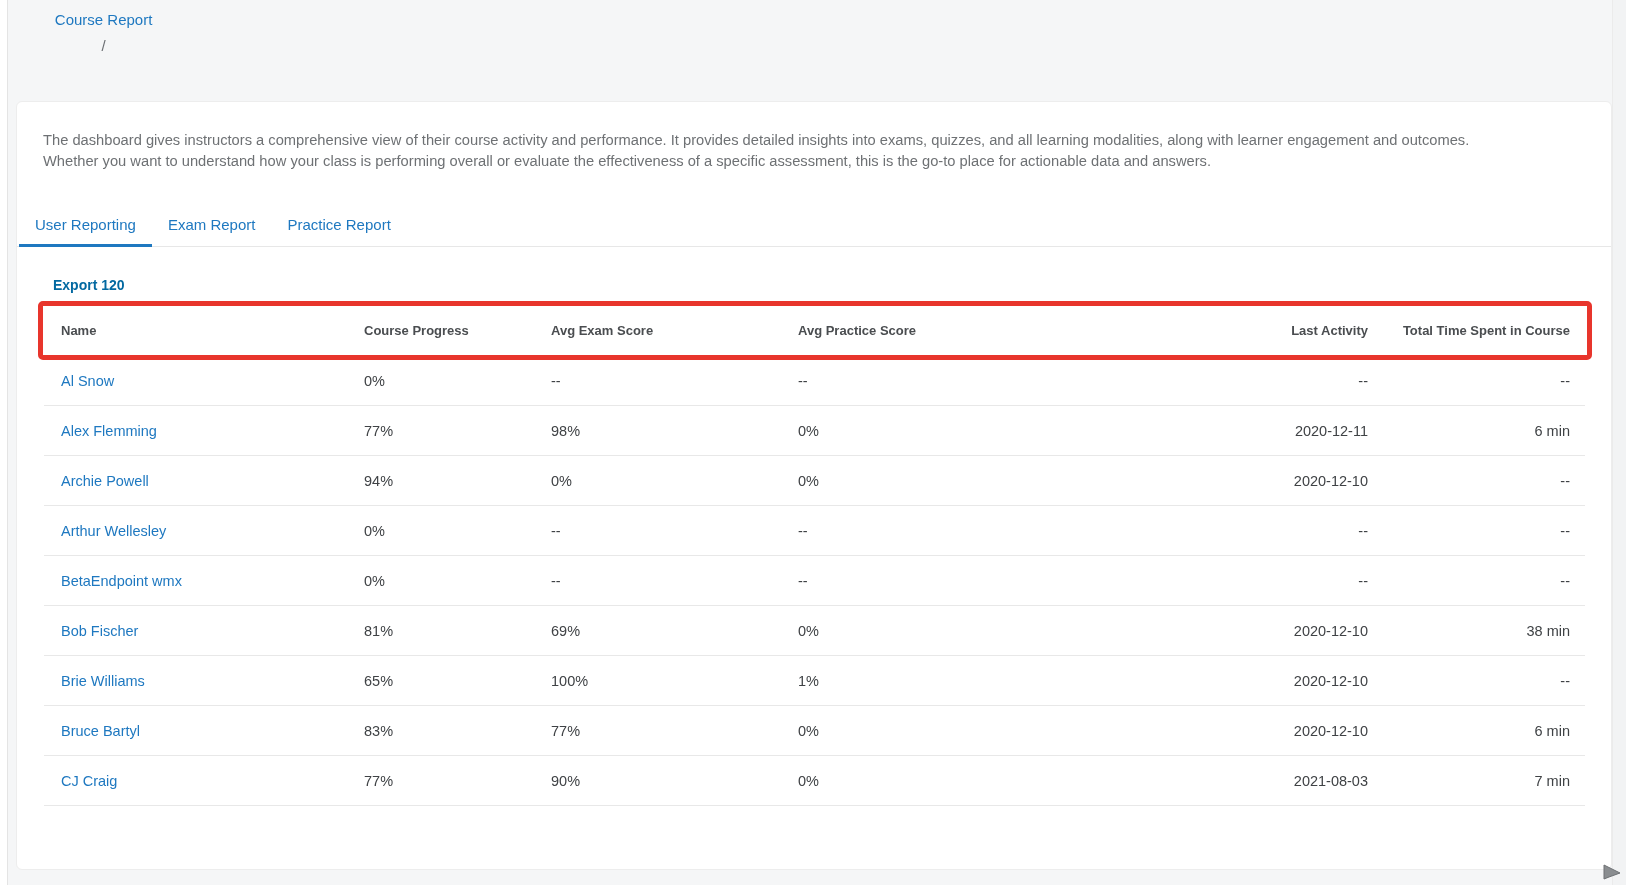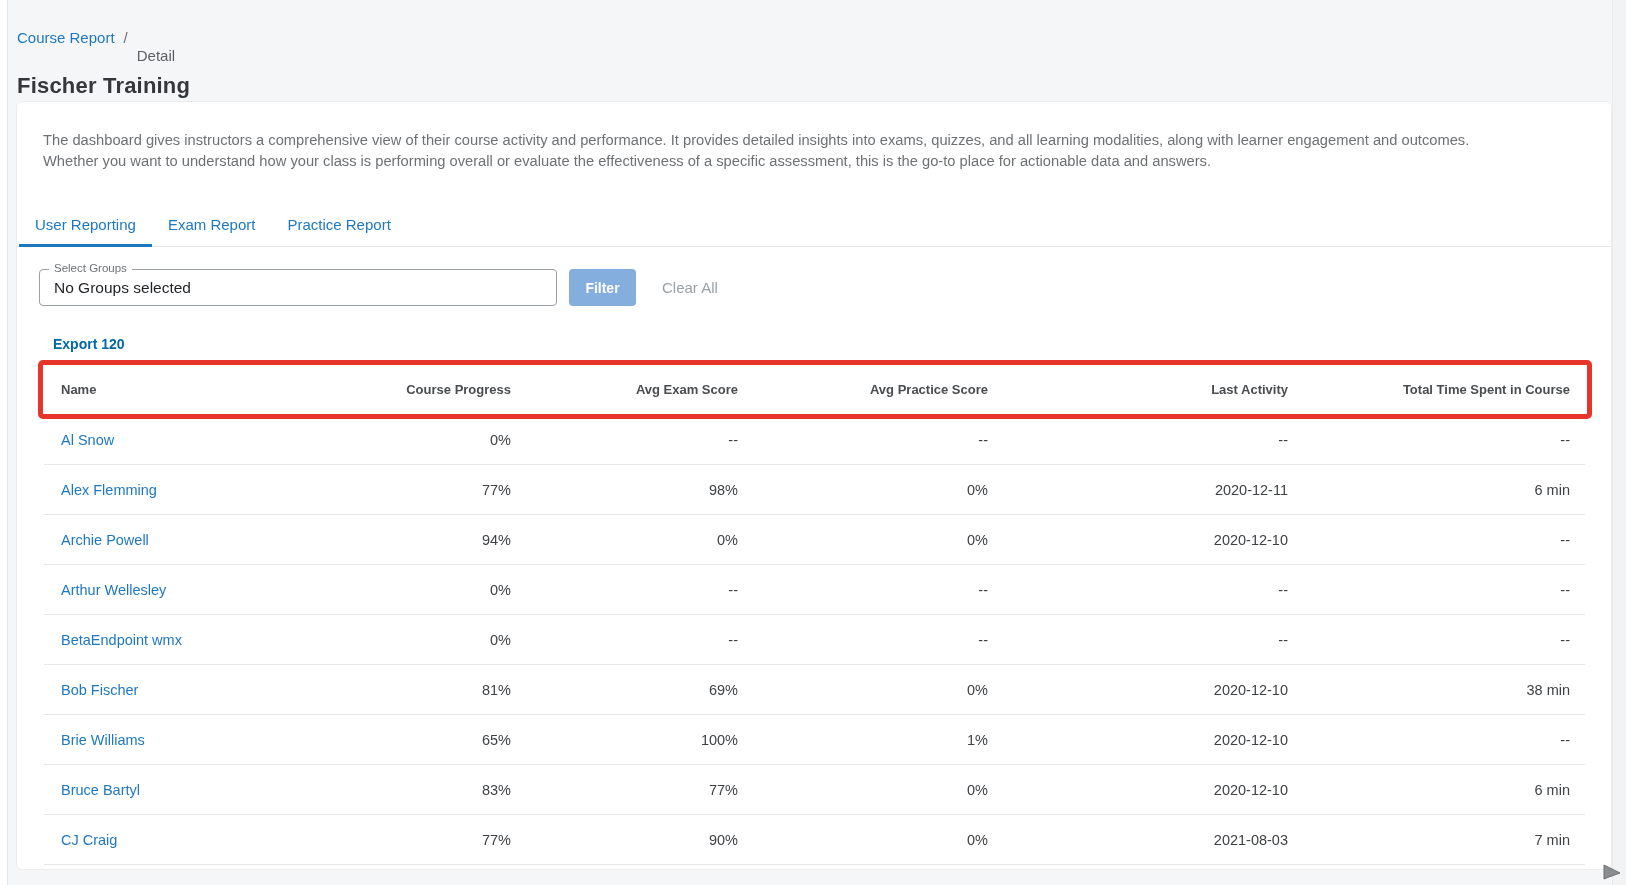--- a/index.html
+++ b/index.html
@@ -7,21 +7,21 @@
   body {
     width:1626px; height:885px; position:relative; overflow:hidden;
     background:#f5f6f7;
     font-family:"Liberation Sans","DejaVu Sans",sans-serif;
     color:#3f4245;
   }
   .left-strip { position:absolute; left:0; top:0; width:8px; height:885px; background:#ffffff; border-right:1px solid #e4e4e4; }
   .right-gutter { position:absolute; right:0; top:0; width:14px; height:885px; background:#f2f3f4; border-left:1px solid #ebebeb; }
 
   .page-header { position:absolute; left:17px; top:11px; }
-  .breadcrumb { font-size:15px; display:flex; gap:9px; align-items:center; }
+  .breadcrumb { font-size:15px; display:flex; gap:9px; align-items:center;flex-direction:column; }
   .breadcrumb .crumb-link { color:#1e78c0; cursor:pointer; text-decoration:none; }
   .breadcrumb .crumb-sep { color:#6b6f73; }
   .breadcrumb .crumb-current { color:#5c6064;margin-top:36px; }
   .page-title { margin-top:9px; font-size:22px; font-weight:700; color:#35383b; letter-spacing:.2px; }
 
   .card {
     position:absolute; left:16px; top:101px; width:1596px; height:769px;
     background:#ffffff; border:1px solid #ededed; border-radius:6px;
   }
   .desc {
@@ -58,25 +58,26 @@
 
   .export-link { display:inline-block; margin:30px 0 0 36px; font-size:14px; font-weight:700; color:#0369a1; cursor:pointer; }
 
   .table { position:relative; margin:12px 28px 0 27px; width:1541px; }
   .trow {
     display:grid;
     grid-template-columns:300px 167px 227px 250px 300px 1fr;
     align-items:center; height:50px;
     border-bottom:1px solid #e8e8e8;
     font-size:14.5px;
+    gap:20px;
   }
   .trow.head { font-size:13px; font-weight:600; color:#4a4d50; }
   .cell { white-space:nowrap; overflow:hidden; }
   .cell.c-left  { text-align:left;  padding-left:17px; }
-  .cell.c-right { text-align:right; }
+  .cell.c-right { text-align:left; }
   .cell.c-last  { text-align:right;  padding-left:32px; }
   .cell.c-time  { text-align:right; padding-right:15px; }
   .name-link { color:#1e78c0; cursor:pointer; text-decoration:none; }
   .annotation {
     position:absolute; left:-6px; right:-7px; top:-5px; height:59px;
     border:5px solid #e8352c; border-radius:5px; pointer-events:none; z-index:5;
   }
   .cursor { position:absolute; right:3px; bottom:5px; z-index:9; }
 </style>
 </head>
@@ -96,28 +97,20 @@
 
 <div class="card">
   <div class="desc">The dashboard gives instructors a comprehensive view of their course activity and performance. It provides detailed insights into exams, quizzes, and all learning modalities, along with learner engagement and outcomes. Whether you want to understand how your class is performing overall or evaluate the effectiveness of a specific assessment, this is the go-to place for actionable data and answers.</div>
 
   <div class="tabs">
       <div class="tab active">User Reporting</div>
       <div class="tab">Exam Report</div>
       <div class="tab">Practice Report</div>
     </div>
 
-  <div class="filter-row">
-    <div class="group-field">
-      <span class="group-label">Select Groups</span>
-      <div class="group-value">No Groups selected</div>
-    </div>
-    <button class="filter-btn">Filter</button>
-    <button class="clear-btn">Clear All</button>
-  </div>
 
   <a class="export-link">Export 120</a>
 
   <div class="table">
     <div class="annotation"></div>
     <div class="trow head">
         <div class="cell c-left">Name</div>
         <div class="cell c-right">Course Progress</div>
         <div class="cell c-right">Avg Exam Score</div>
         <div class="cell c-right">Avg Practice Score</div>

